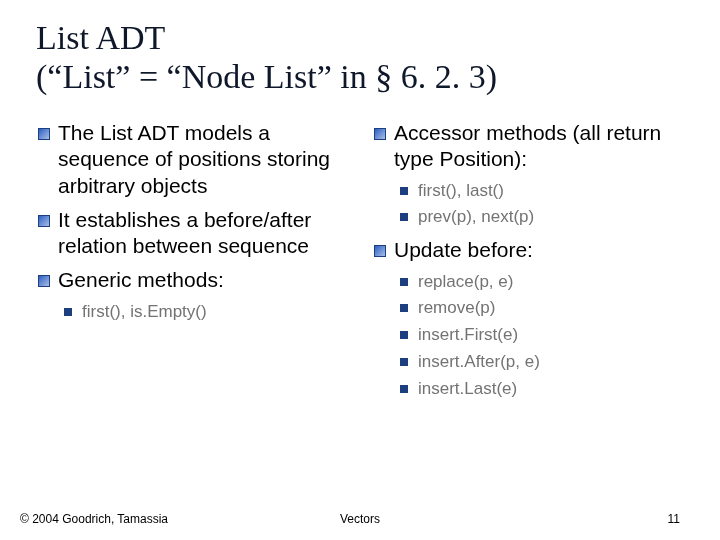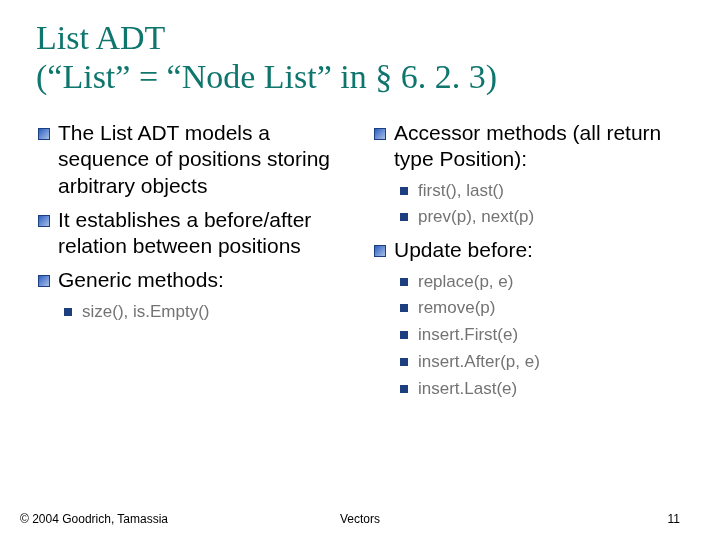--- a/index.html
+++ b/index.html
@@ -13,21 +13,21 @@
   }
   .slide {
     padding: 18px 36px 0 36px;
   }
   .title {
     font-family: "Times New Roman", Times, serif;
     font-size: 34px;
     font-weight: normal;
     line-height: 1.15;
     margin-bottom: 24px;
-    color: #0f766e;
+    color: #0f172a;
   }
   .columns {
     display: flex;
     gap: 12px;
   }
   .col {
     flex: 1;
   }
   .col.left { flex: 0 0 50%; }
   .col.right { flex: 0 0 50%; }
@@ -106,25 +106,25 @@
 <body>
 
 <div class="slide">
   <h1 class="title">List ADT<br>(“List” = “Node List” in § 6. 2. 3)</h1>
 
   <div class="columns">
 
     <div class="col left">
       <ul class="level1">
         <li>The List ADT models a sequence of positions storing arbitrary objects</li>
-        <li>It establishes a before/after relation between positions</li>
+        <li>It establishes a before/after relation between sequence</li>
         <li>
           <span>Generic methods:</span>
           <ul class="level2">
-            <li>size(), is.Empty()</li>
+            <li>first(), is.Empty()</li>
           </ul>
         </li>
       </ul>
     </div>
 
     <div class="col right">
       <ul class="level1">
         <li>
           <span>Accessor methods (all return type Position):</span>
           <ul class="level2">

